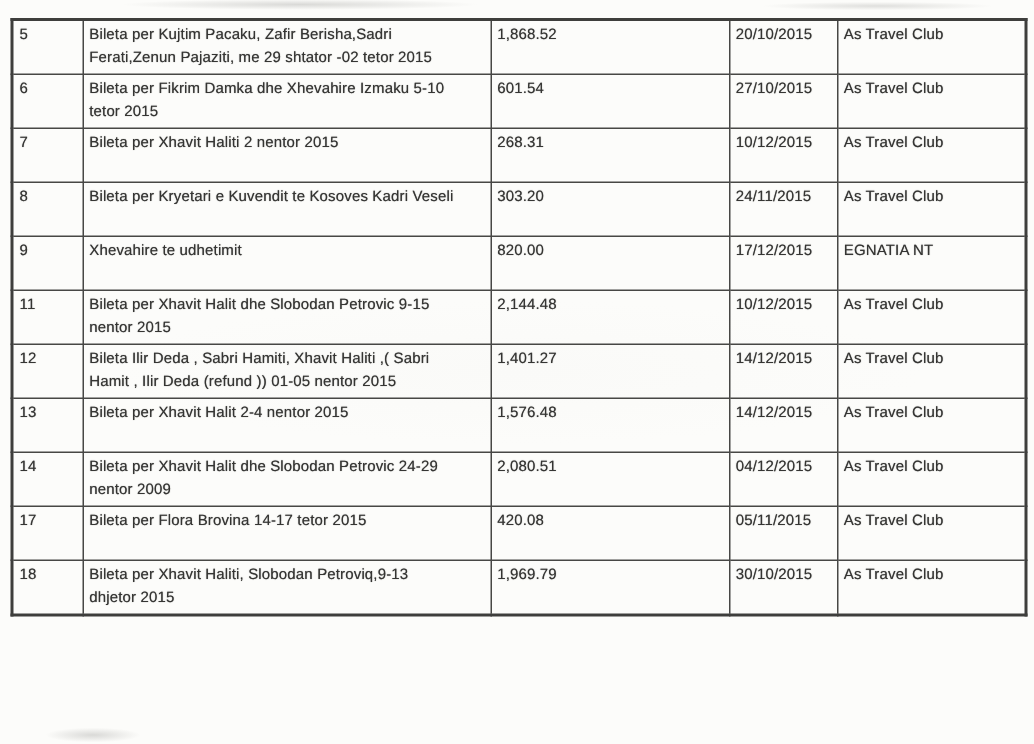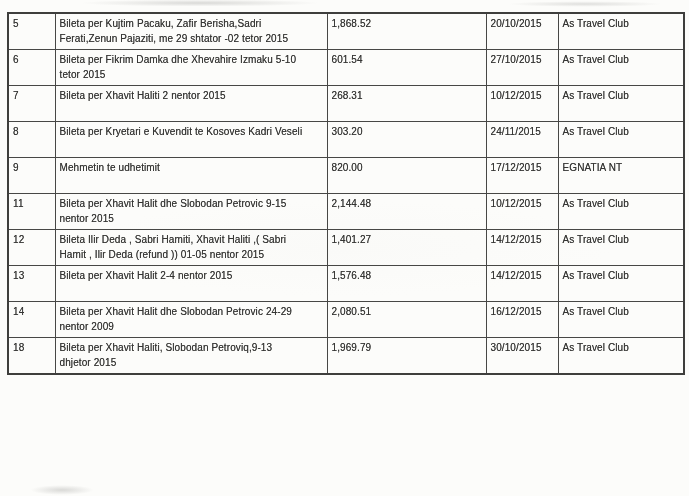--- a/index.html
+++ b/index.html
@@ -86,21 +86,21 @@
       </tr>
       <tr class="data-row">
         <td class="c-num">8</td>
         <td class="c-desc">Bileta per Kryetari e Kuvendit te Kosoves Kadri Veseli</td>
         <td class="c-amt">303.20</td>
         <td class="c-date">24/11/2015</td>
         <td class="c-agency">As Travel Club</td>
       </tr>
       <tr class="data-row">
         <td class="c-num">9</td>
-        <td class="c-desc">Mehmetin te udhetimit</td>
+        <td class="c-desc">Xhevahire te udhetimit</td>
         <td class="c-amt">820.00</td>
         <td class="c-date">17/12/2015</td>
         <td class="c-agency">EGNATIA NT</td>
       </tr>
       <tr class="data-row">
         <td class="c-num">11</td>
         <td class="c-desc">Bileta per Xhavit Halit dhe Slobodan Petrovic 9-15
 nentor 2015</td>
         <td class="c-amt">2,144.48</td>
         <td class="c-date">10/12/2015</td>
@@ -119,21 +119,28 @@
         <td class="c-desc">Bileta per Xhavit Halit 2-4 nentor 2015</td>
         <td class="c-amt">1,576.48</td>
         <td class="c-date">14/12/2015</td>
         <td class="c-agency">As Travel Club</td>
       </tr>
       <tr class="data-row">
         <td class="c-num">14</td>
         <td class="c-desc">Bileta per Xhavit Halit dhe Slobodan Petrovic 24-29
 nentor 2009</td>
         <td class="c-amt">2,080.51</td>
-        <td class="c-date">16/12/2015</td>
+        <td class="c-date">04/12/2015</td>
+        <td class="c-agency">As Travel Club</td>
+      </tr>
+      <tr class="data-row">
+        <td class="c-num">17</td>
+        <td class="c-desc">Bileta per Flora Brovina 14-17 tetor 2015</td>
+        <td class="c-amt">420.08</td>
+        <td class="c-date">05/11/2015</td>
         <td class="c-agency">As Travel Club</td>
       </tr>
       <tr class="data-row">
         <td class="c-num">18</td>
         <td class="c-desc">Bileta per Xhavit Haliti, Slobodan Petroviq,9-13
 dhjetor 2015</td>
         <td class="c-amt">1,969.79</td>
         <td class="c-date">30/10/2015</td>
         <td class="c-agency">As Travel Club</td>
       </tr>

